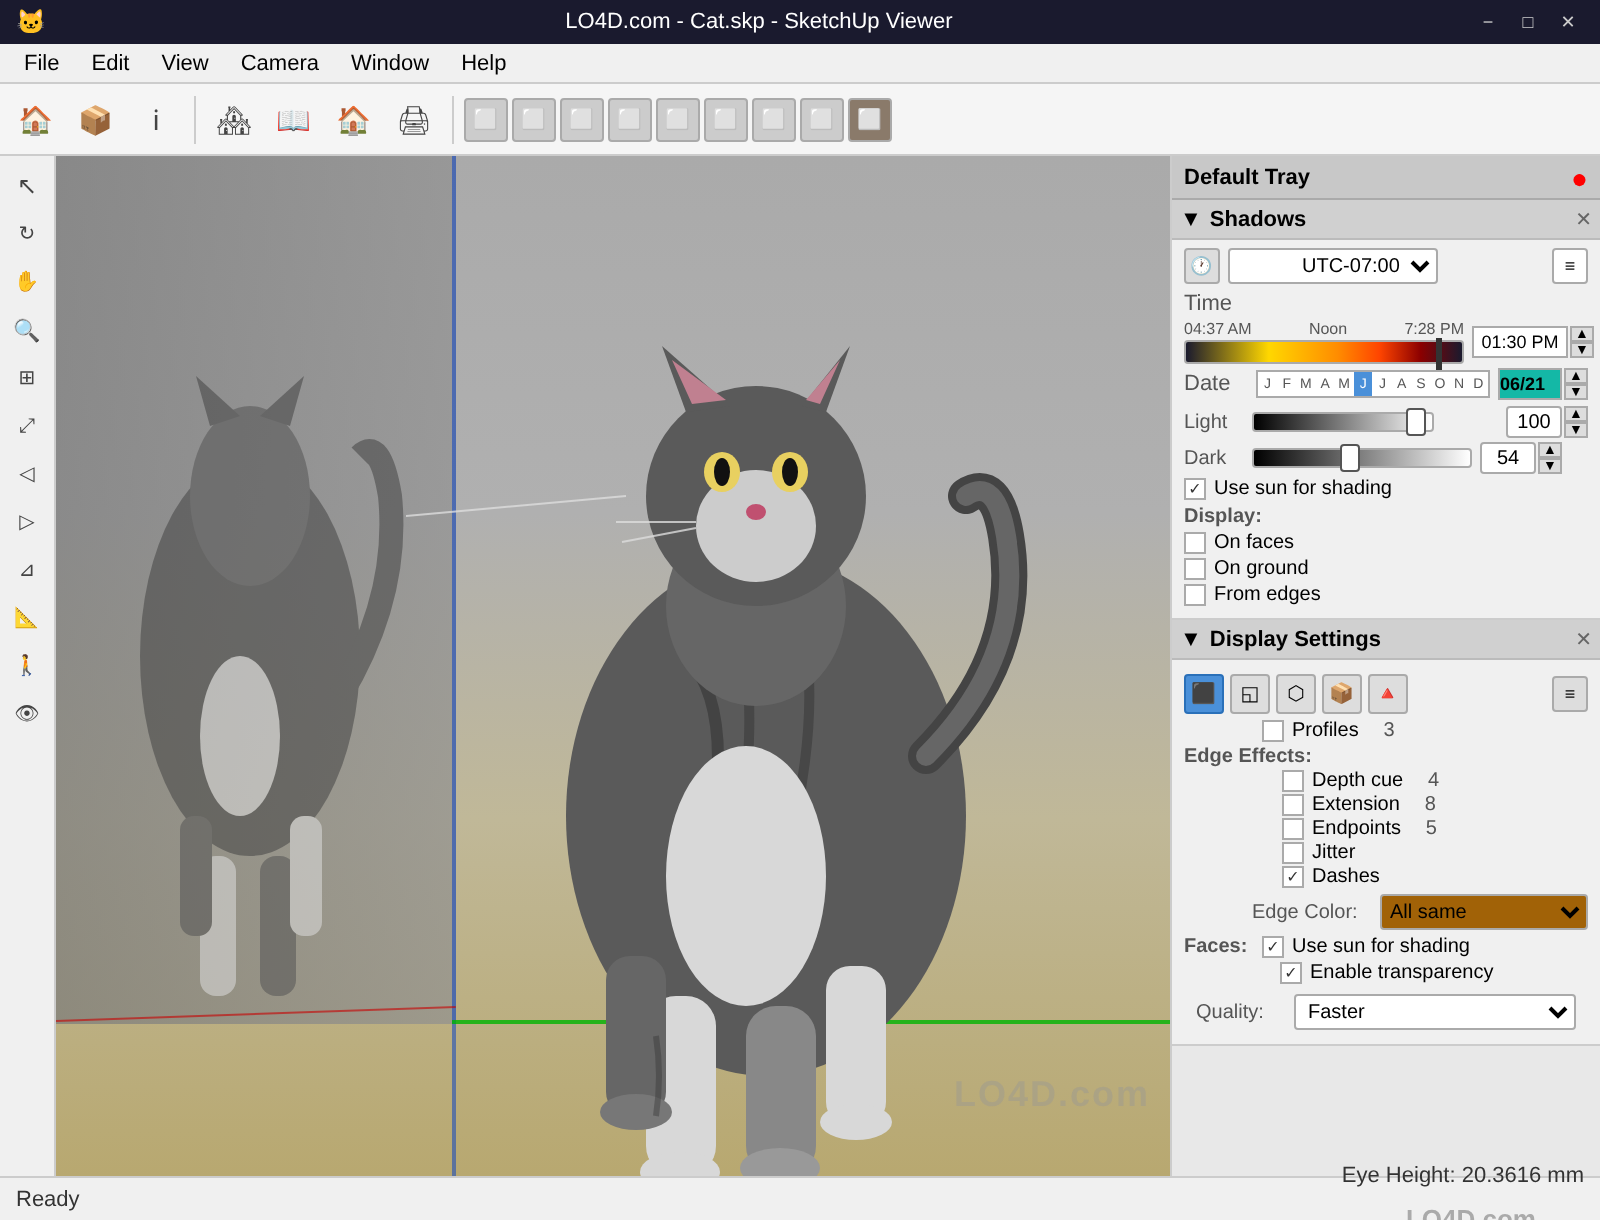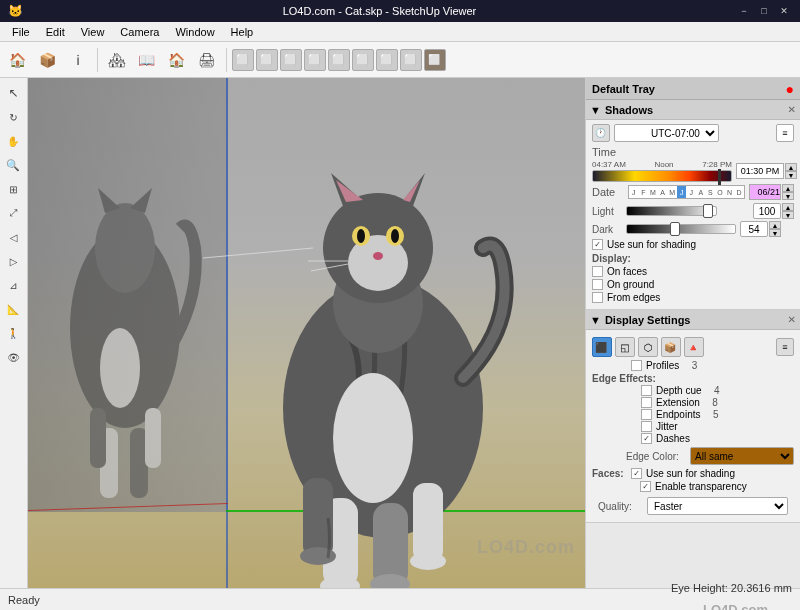--- a/index.html
+++ b/index.html
@@ -298,21 +298,21 @@
             <div style="flex:1; display:flex; align-items:center; justify-content:center; color:#555;">M</div>
             <div style="flex:1; display:flex; align-items:center; justify-content:center; background:#4a90d9; color:white;">J</div>
             <div style="flex:1; display:flex; align-items:center; justify-content:center; color:#555;">J</div>
             <div style="flex:1; display:flex; align-items:center; justify-content:center; color:#555;">A</div>
             <div style="flex:1; display:flex; align-items:center; justify-content:center; color:#555;">S</div>
             <div style="flex:1; display:flex; align-items:center; justify-content:center; color:#555;">O</div>
             <div style="flex:1; display:flex; align-items:center; justify-content:center; color:#555;">N</div>
             <div style="flex:1; display:flex; align-items:center; justify-content:center; color:#555;">D</div>
           </div>
           <div style="display:flex; align-items:center; gap:1px;">
-            <div style="width:32px; height:16px; background:#f0abfc; border:1px solid #aaa; display:flex; align-items:center; justify-content:flex-end; font-size:9px;">
+            <div style="width:32px; height:16px; background:#14b8a6; border:1px solid #aaa; display:flex; align-items:center; justify-content:flex-start; font-size:9px;font-weight:bold;">
               <span>06/21</span>
             </div>
             <div style="display:flex; flex-direction:column;">
               <div class="spin-btn">▲</div>
               <div class="spin-btn">▼</div>
             </div>
           </div>
         </div>
 
         <div class="slider-row">

